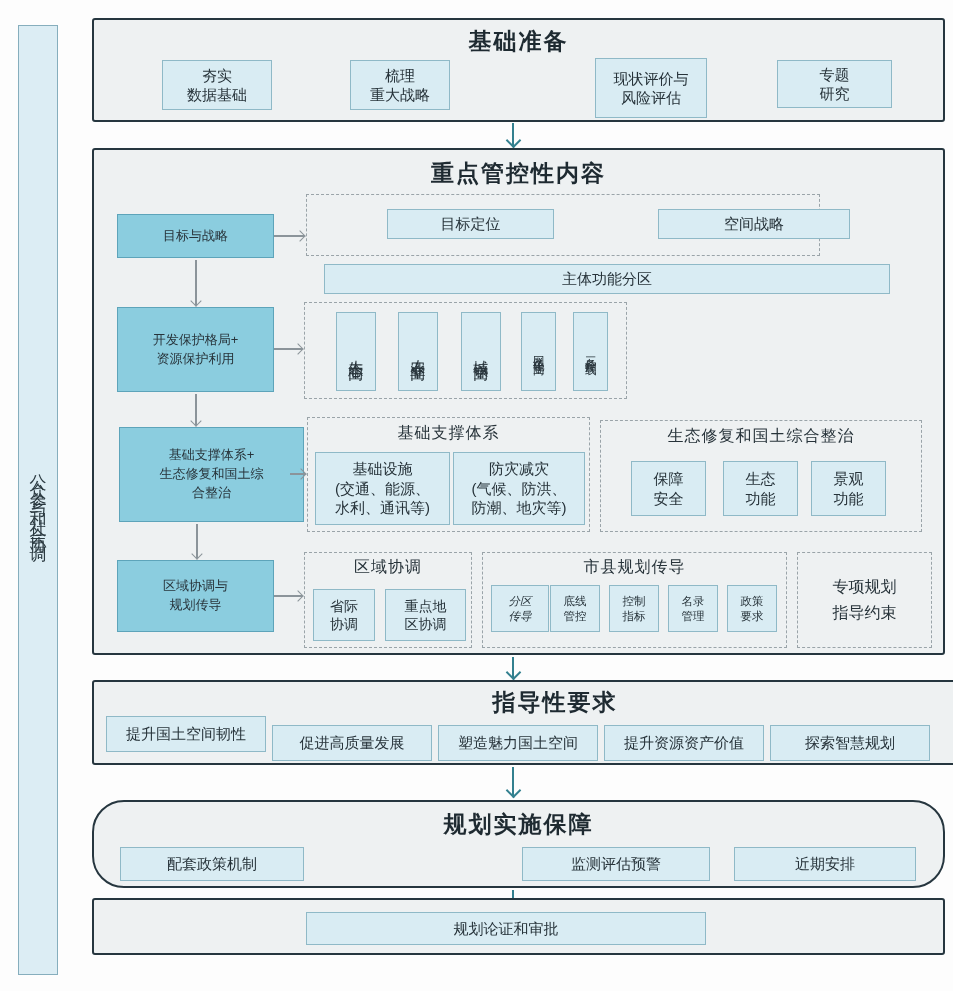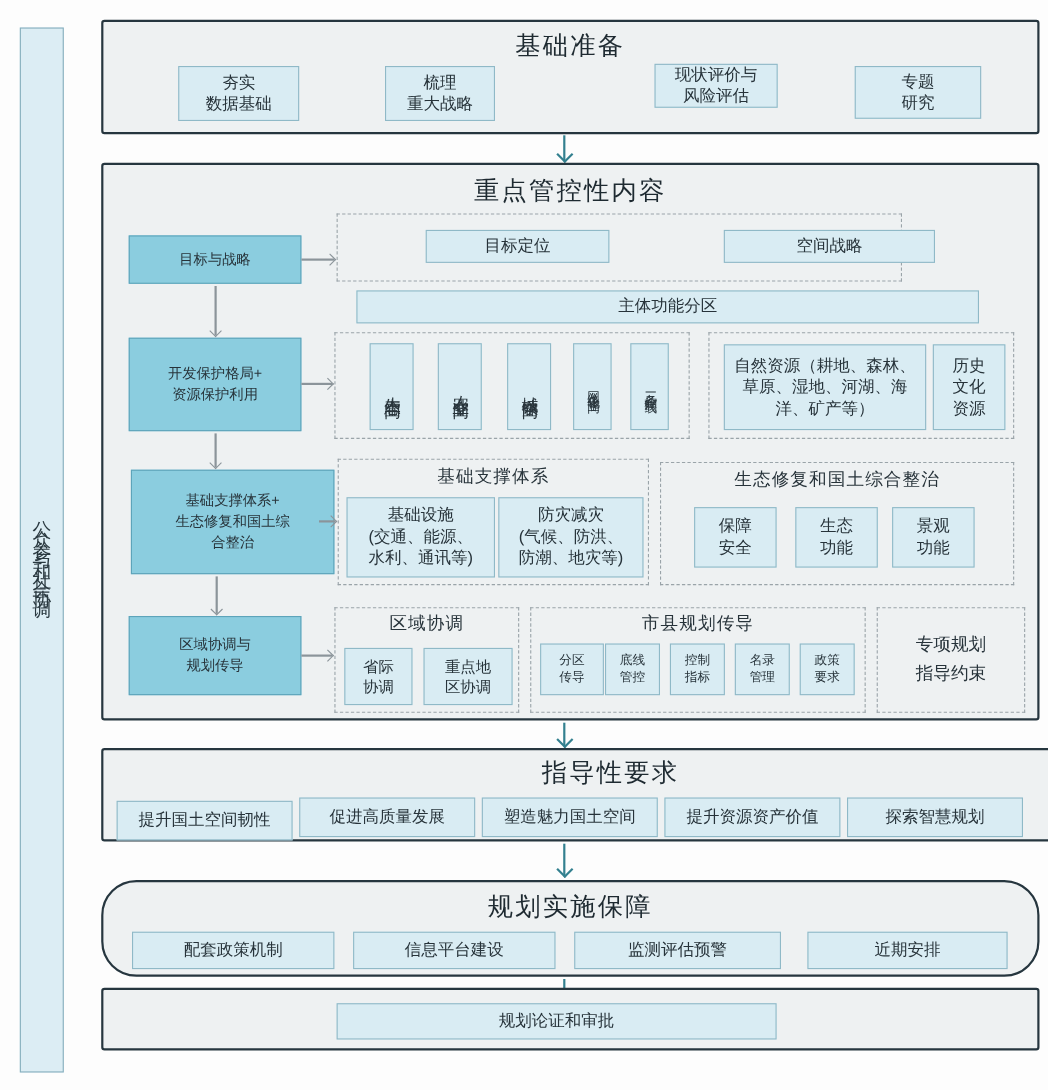--- a/index.html
+++ b/index.html
@@ -7,21 +7,21 @@
     --boxFill:#d9ecf3; --boxBorder:#8fb9c7;
     --tealFill:#8bcddf; --tealBorder:#5da4ba;
     --sideFill:#dcedf4; --sideBorder:#86aebd;
     --dashBorder:#9aa4a9; --grayArrow:#8b949a; --tealArrow:#33808f;
     --text:#27333a;
   }
   html,body{margin:0;padding:0;background:#fdfdfd;}
   body{font-family:"Liberation Sans","DejaVu Sans",sans-serif;color:var(--text);}
   .canvas{position:relative;width:953px;height:991px;background:#fdfdfd;overflow:hidden;}
   .sec{position:absolute;background:var(--secBg);border:2px solid var(--secBorder);border-radius:3px;box-sizing:border-box;}
-  .sec-title{position:absolute;left:0;right:0;text-align:center;font-size:23px;font-weight:400;letter-spacing:2px;color:#1e2a31;}
+  .sec-title{position:absolute;left:0;right:0;text-align:center;font-size:23px;font-weight:700;letter-spacing:2px;color:#1e2a31;}
   .box{position:absolute;display:flex;align-items:center;justify-content:center;text-align:center;
        white-space:pre-line;background:var(--boxFill);border:1px solid var(--boxBorder);
        font-size:15px;line-height:1.3;box-sizing:border-box;color:var(--text);}
   .teal{background:var(--tealFill);border:1px solid var(--tealBorder);font-size:13px;line-height:1.45;}
   .dashed{position:absolute;border:1px dashed var(--dashBorder);box-sizing:border-box;}
   .dash-title{position:absolute;left:0;right:0;text-align:center;font-size:16px;color:var(--text);letter-spacing:1px;}
   .vtext{writing-mode:vertical-rl;text-orientation:upright;letter-spacing:2px;}
   .sm{font-size:11.5px;line-height:1.25;}
   .dash-center{position:absolute;inset:0;display:flex;align-items:center;justify-content:center;
        text-align:center;white-space:pre-line;font-size:16px;line-height:1.6;}
@@ -47,21 +47,21 @@
   <div class="sidebar">
     <span>公众参与和社会协调</span>
   </div>
 
   <div class="sec" style="left:92px;top:18px;width:853px;height:104px;">
     <div class="sec-title" style="top:6px;">基础准备</div>
     <div class="box" style="left:68px;top:40px;width:110px;height:50px;">夯实
 数据基础</div>
     <div class="box" style="left:256px;top:40px;width:100px;height:50px;">梳理
 重大战略</div>
-    <div class="box" style="left:501px;top:38px;width:112px;height:40px;">现状评价与
+    <div class="box" style="left:501px;top:38px;width:112px;height:60px;">现状评价与
 风险评估</div>
     <div class="box" style="left:683px;top:40px;width:115px;height:48px;">专题
 研究</div>
   </div>
 
   <div class="ta" style="left:512px;top:123px;height:23px;"></div>
 
   <div class="sec" style="left:92px;top:148px;width:853px;height:507px;">
     <div class="sec-title" style="top:8px;">重点管控性内容</div>
 
@@ -73,26 +73,20 @@
     <div class="box" style="left:230px;top:114px;width:566px;height:30px;">主体功能分区</div>
 
     <div class="box teal" style="left:23px;top:157px;width:157px;height:85px;">开发保护格局+
 资源保护利用</div>
     <div class="dashed" style="left:210px;top:152px;width:323px;height:97px;">
       <div class="box vtext" style="left:31px;top:9px;width:40px;height:79px;">生态空间</div>
       <div class="box vtext" style="left:93px;top:9px;width:40px;height:79px;">农业空间</div>
       <div class="box vtext" style="left:156px;top:9px;width:40px;height:79px;">城镇空间</div>
       <div class="box vtext sm" style="left:216px;top:9px;width:35px;height:79px;">网络化空间</div>
       <div class="box vtext sm" style="left:268px;top:9px;width:35px;height:79px;">三条控制线</div>
-    </div>
-    <div class="dashed" style="left:550px;top:152px;width:278px;height:97px;">
-      <div class="box" style="left:13px;top:10px;width:184px;height:78px;padding:2px 6px;">自然资源（耕地、森林、草原、湿地、河湖、海洋、矿产等）</div>
-      <div class="box" style="left:203px;top:10px;width:66px;height:78px;">历史
-文化
-资源</div>
     </div>
 
     <div class="box teal" style="left:25px;top:277px;width:185px;height:95px;">基础支撑体系+
 生态修复和国土综
 合整治</div>
     <div class="dashed" style="left:213px;top:267px;width:283px;height:115px;">
       <div class="dash-title" style="top:5px;">基础支撑体系</div>
       <div class="box" style="left:7px;top:34px;width:135px;height:73px;">基础设施
 (交通、能源、
 水利、通讯等)</div>
@@ -114,21 +108,21 @@
 规划传导</div>
     <div class="dashed" style="left:210px;top:402px;width:168px;height:96px;">
       <div class="dash-title" style="top:4px;">区域协调</div>
       <div class="box" style="left:8px;top:36px;width:62px;height:52px;font-size:14px;">省际
 协调</div>
       <div class="box" style="left:80px;top:36px;width:81px;height:52px;font-size:14px;">重点地
 区协调</div>
     </div>
     <div class="dashed" style="left:388px;top:402px;width:305px;height:96px;">
       <div class="dash-title" style="top:4px;">市县规划传导</div>
-      <div class="box sm" style="left:8px;top:32px;width:58px;height:47px;">分区
+      <div class="box sm" style="left:8px;top:32px;width:58px;height:47px;font-style:italic;">分区
 传导</div>
       <div class="box sm" style="left:67px;top:32px;width:50px;height:47px;">底线
 管控</div>
       <div class="box sm" style="left:126px;top:32px;width:50px;height:47px;">控制
 指标</div>
       <div class="box sm" style="left:185px;top:32px;width:50px;height:47px;">名录
 管理</div>
       <div class="box sm" style="left:244px;top:32px;width:50px;height:47px;">政策
 要求</div>
     </div>
@@ -143,33 +137,32 @@
     <div class="va" style="left:101px;top:244px;height:31px;"></div>
     <div class="ha" style="left:196px;top:323px;width:15px;"></div>
     <div class="va" style="left:102px;top:374px;height:34px;"></div>
     <div class="ha" style="left:180px;top:445px;width:28px;"></div>
   </div>
 
   <div class="ta" style="left:512px;top:657px;height:21px;"></div>
 
   <div class="sec" style="left:92px;top:680px;width:926px;height:85px;">
     <div class="sec-title" style="top:5px;">指导性要求</div>
-    <div class="box" style="left:12px;top:46px;width:160px;height:36px;">提升国土空间韧性</div>
+    <div class="box" style="left:12px;top:34px;width:160px;height:36px;">提升国土空间韧性</div>
     <div class="box" style="left:178px;top:43px;width:160px;height:36px;">促进高质量发展</div>
     <div class="box" style="left:344px;top:43px;width:160px;height:36px;">塑造魅力国土空间</div>
     <div class="box" style="left:510px;top:43px;width:160px;height:36px;">提升资源资产价值</div>
     <div class="box" style="left:676px;top:43px;width:160px;height:36px;">探索智慧规划</div>
   </div>
 
   <div class="ta" style="left:512px;top:767px;height:29px;"></div>
 
   <div class="sec" style="left:92px;top:800px;width:853px;height:88px;border-radius:32px;">
     <div class="sec-title" style="top:7px;">规划实施保障</div>
     <div class="box" style="left:26px;top:45px;width:184px;height:34px;">配套政策机制</div>
-    <div class="box" style="left:227px;top:45px;width:184px;height:34px;">信息平台建设</div>
     <div class="box" style="left:428px;top:45px;width:188px;height:34px;">监测评估预警</div>
     <div class="box" style="left:640px;top:45px;width:182px;height:34px;">近期安排</div>
   </div>
 
   <div class="ta" style="left:512px;top:890px;height:25px;"></div>
 
   <div class="sec" style="left:92px;top:898px;width:853px;height:57px;">
     <div class="box" style="left:212px;top:12px;width:400px;height:33px;">规划论证和审批</div>
   </div>
 

